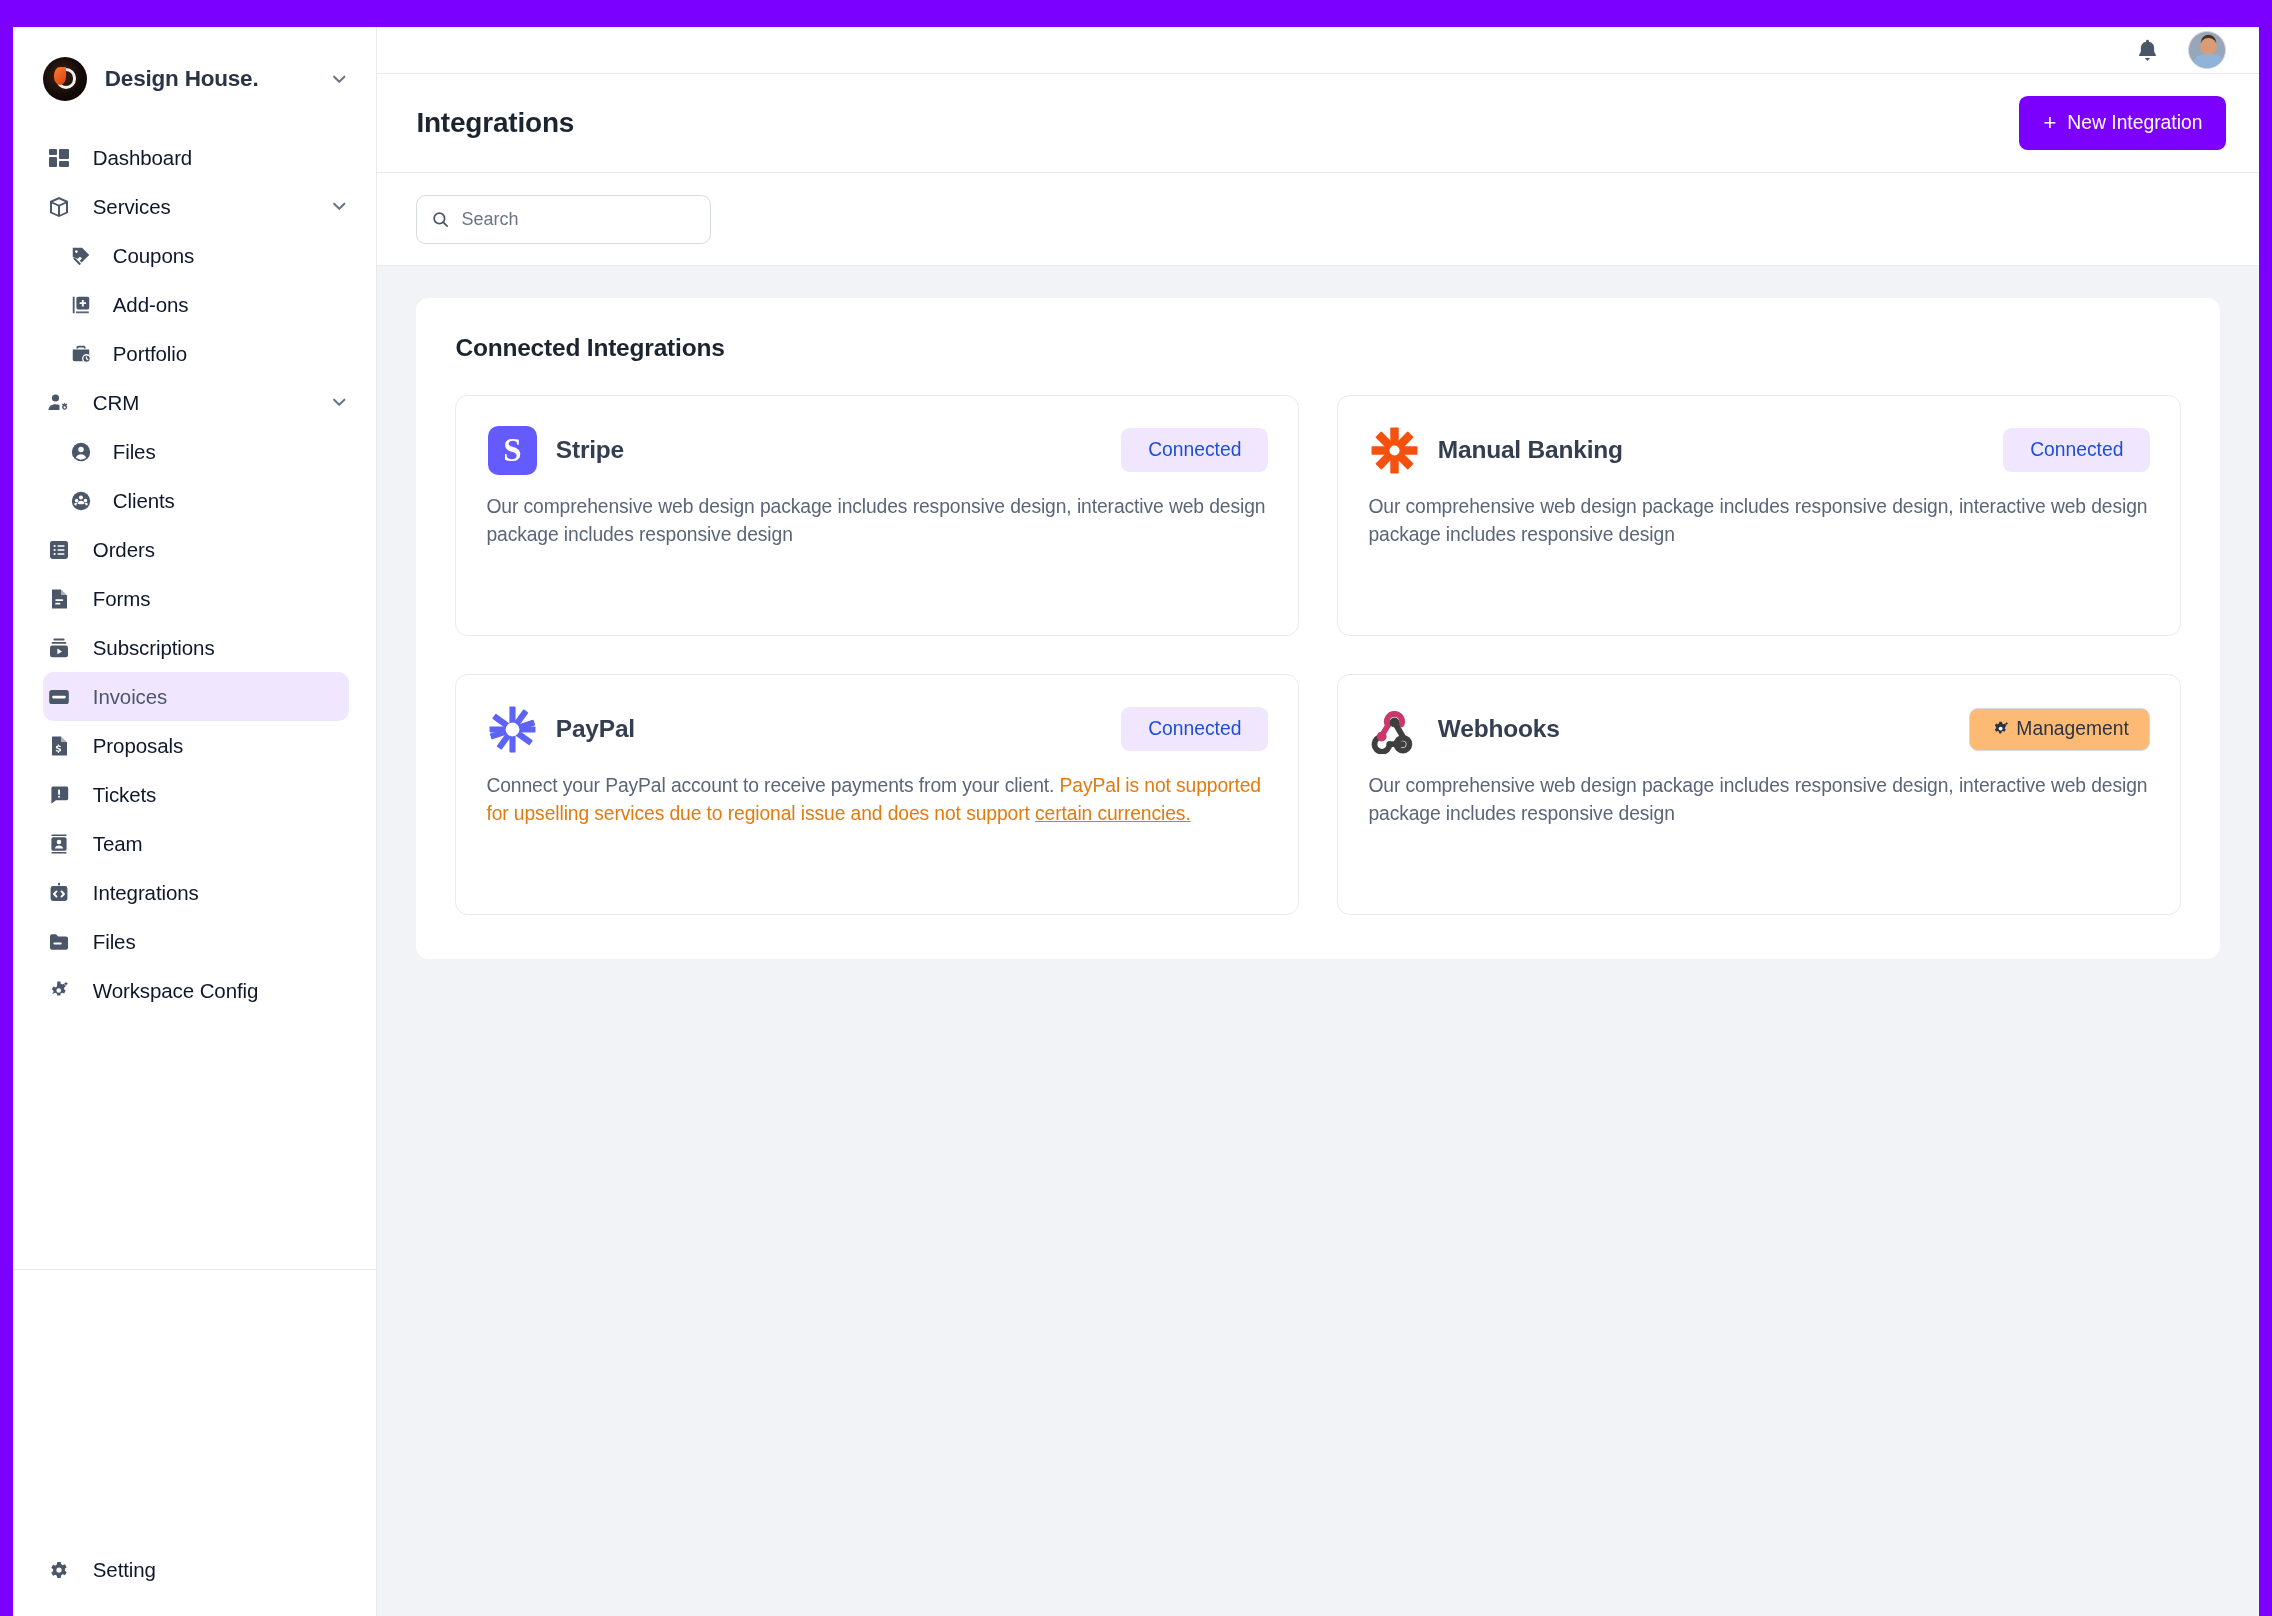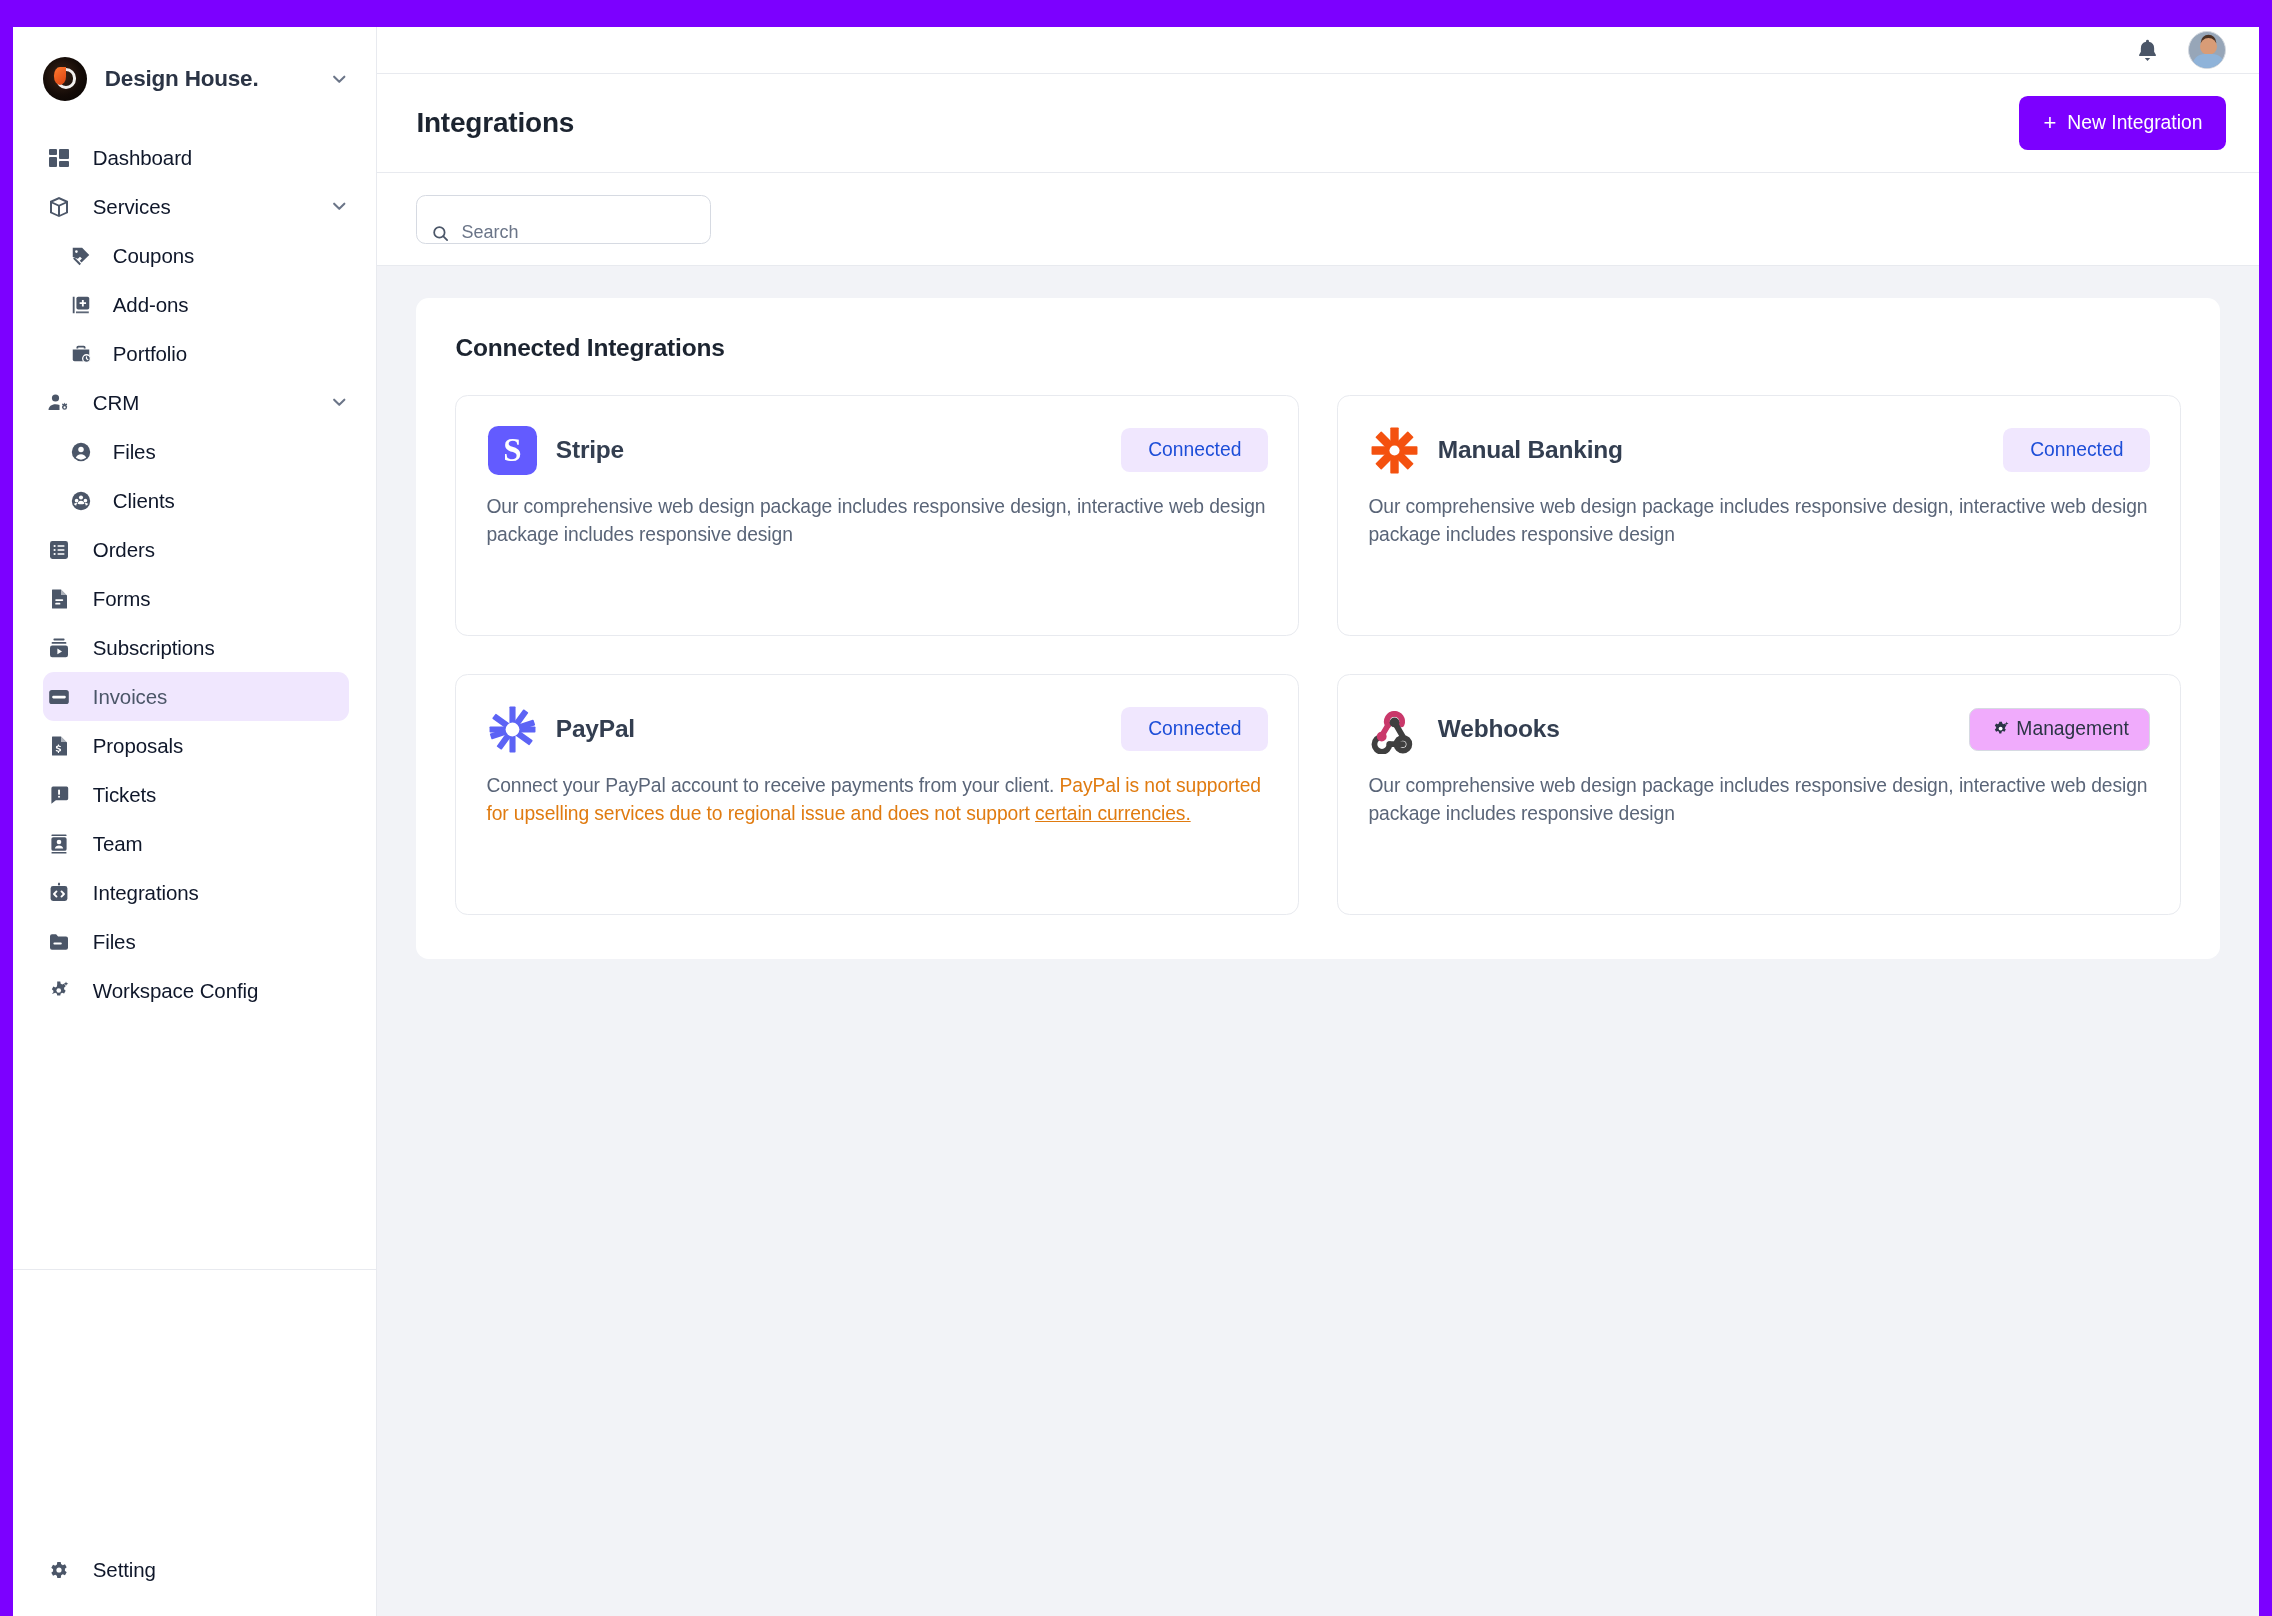--- a/index.html
+++ b/index.html
@@ -182,21 +182,21 @@
     background: #ffffff;
     border-bottom: 1.6px solid #E8EAEF;
     display: flex; align-items: center;
     padding-left: 39px;
     flex: 0 0 93px;
   }
   #search-wrap {
     width: 295px; height: 49px;
     border: 1.6px solid #D6DAE2;
     border-radius: 9.5px;
-    display: flex; align-items: flex-end;
+    display: flex; align-items: center;
     padding: 0 14px;
     gap: 11px;
     background: #fff;
   }
   #search-input {
     border: none; outline: none;
     font-size: 18px;
     font-family: "Liberation Sans", sans-serif;
     color: #2B3445;
     width: 100%;
@@ -252,21 +252,21 @@
     background: #F0E7FE;
     color: #1d4ed8;
     font-size: 19.3px;
     border-radius: 8.7px;
     padding: 11px 27px;
     white-space: nowrap;
     cursor: pointer;
   }
   .mgmt-btn {
     border: 1.6px solid #D6DAE2;
-    background: #f0abfc;
+    background: #fdba74;
     color: #2B3445;
     font-size: 19.3px;
     font-family: "Liberation Sans", sans-serif;
     border-radius: 8.7px;
     padding: 9.5px 20.5px;
     display: flex; align-items: center; gap: 5px;
     white-space: nowrap;
     cursor: pointer;
   }
   .card-desc {

